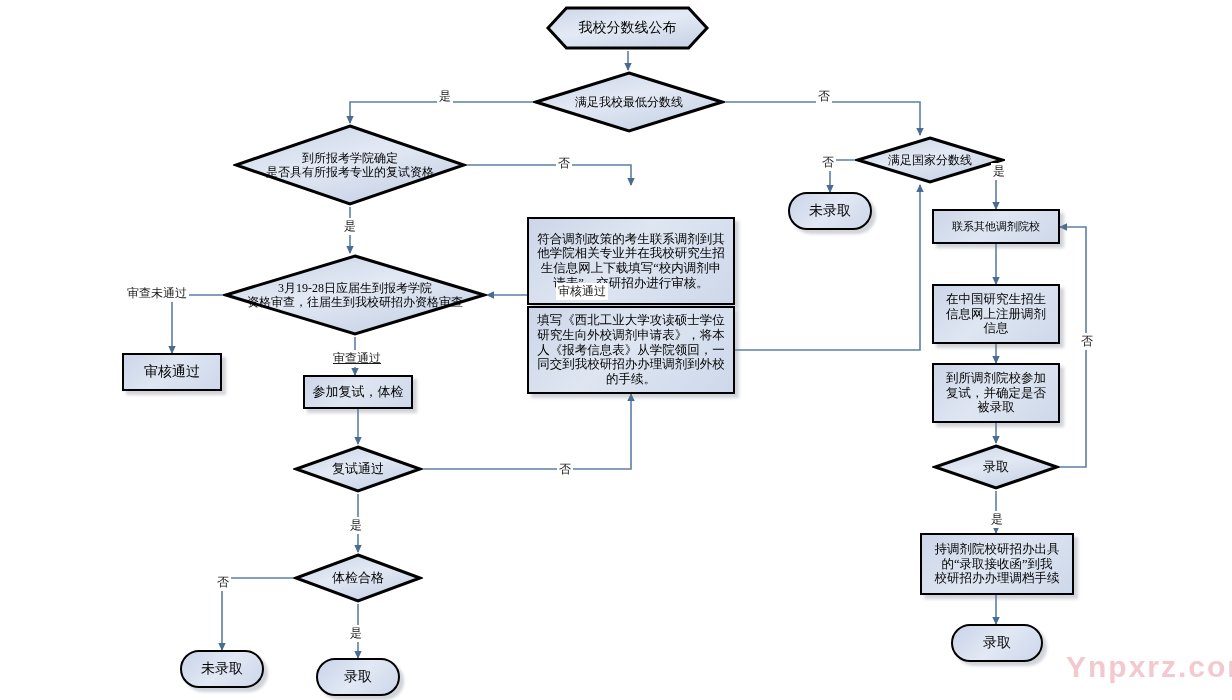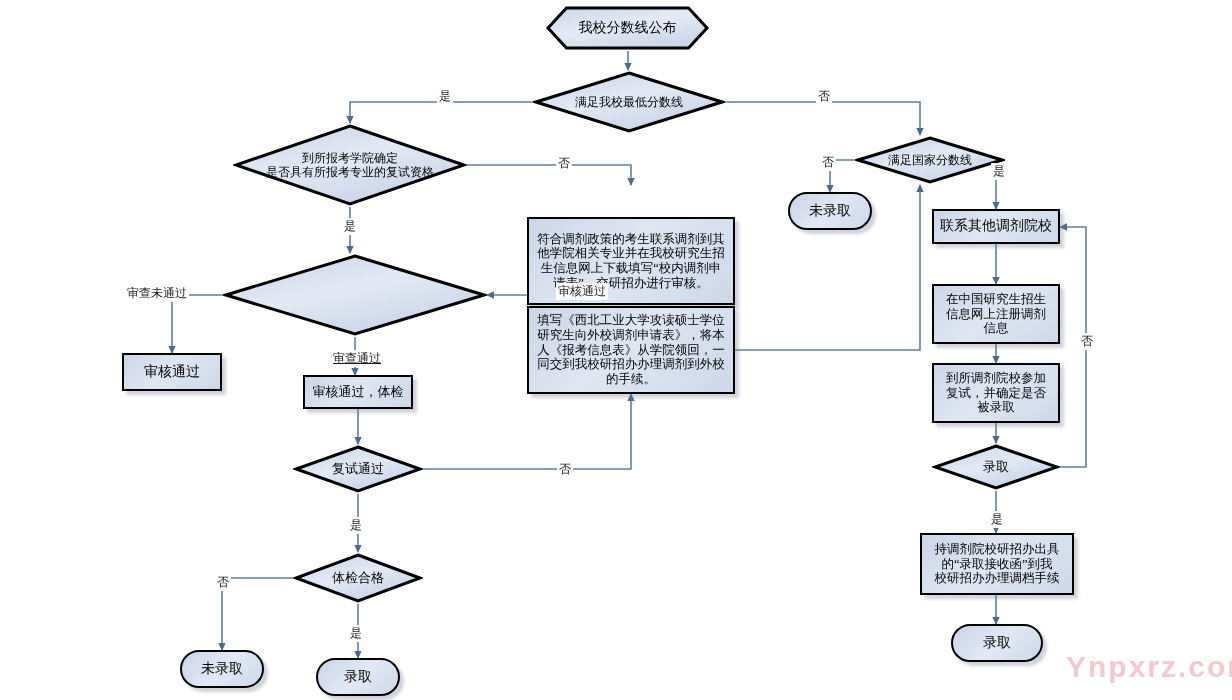--- a/index.html
+++ b/index.html
@@ -179,32 +179,33 @@
         <svg class="shapesvg" viewBox="0 0 264 84" preserveAspectRatio="none">
           <defs>
             <linearGradient id="g3" x1="0" y1="0" x2="0.7" y2="1">
               <stop offset="0" stop-color="#c7d2e6"></stop>
               <stop offset="0.5" stop-color="#e3e9f4"></stop>
               <stop offset="1" stop-color="#c7d2e6"></stop>
             </linearGradient>
           </defs>
           <path d="M132,3 L261,42 L132,81 L3,42 Z" fill="url(#g3)" stroke="#000000" stroke-width="3" vector-effect="non-scaling-stroke"></path>
         </svg>
+        <span class="label">3月19-28日应届生到报考学院<br>资格审查，往届生到我校研招办资格审查</span>
       </div>
       <div class="node rect" style="left: 527px; top: 185px; width: 208px; height: 88px; font-size: 12.5px; margin-top: 32px;">
         <span class="label">符合调剂政策的考生联系调剂到其<br>他学院相关专业并在我校研究生招<br>生信息网上下载填写“校内调剂申<br>请表”，交研招办进行审核。</span>
       </div>
       <div class="node rect" style="left: 527px; top: 306px; width: 208px; height: 88px; font-size: 12.5px;">
         <span class="label">填写《西北工业大学攻读硕士学位<br>研究生向外校调剂申请表》，将本<br>人《报考信息表》从学院领回，一<br>同交到我校研招办办理调剂到外校<br>的手续。</span>
       </div>
       <div class="node rect" style="left: 122px; top: 353px; width: 100px; height: 38px; font-size: 14px;">
         <span class="label">审核通过</span>
       </div>
       <div class="node rect" style="left: 303px; top: 375px; width: 110px; height: 34px; font-size: 13px;">
-        <span class="label">审核通过，体检</span>
+        <span class="label">参加复试，体检</span>
       </div>
       <div class="node dia" style="left: 293px; top: 444px; width: 130px; height: 50px; font-size: 13px;">
         <svg class="shapesvg" viewBox="0 0 130 50" preserveAspectRatio="none">
           <defs>
             <linearGradient id="g8" x1="0" y1="0" x2="0.7" y2="1">
               <stop offset="0" stop-color="#c7d2e6"></stop>
               <stop offset="0.5" stop-color="#e3e9f4"></stop>
               <stop offset="1" stop-color="#c7d2e6"></stop>
             </linearGradient>
           </defs>
@@ -240,21 +241,21 @@
               <stop offset="1" stop-color="#c7d2e6"></stop>
             </linearGradient>
           </defs>
           <path d="M75,3 L147,25 L75,47 L3,25 Z" fill="url(#g12)" stroke="#000000" stroke-width="3" vector-effect="non-scaling-stroke"></path>
         </svg>
         <span class="label">满足国家分数线</span>
       </div>
       <div class="node pill" style="left: 788px; top: 192px; width: 84px; height: 38px; font-size: 14px;">
         <span class="label">未录取</span>
       </div>
-      <div class="node rect" style="left: 932px; top: 209px; width: 128px; height: 35px; font-size: 14px;">
+      <div class="node rect" style="left: 932px; top: 209px; width: 128px; height: 35px; font-size: 11px;">
         <span class="label">联系其他调剂院校</span>
       </div>
       <div class="node rect" style="left: 932px; top: 284px; width: 128px; height: 60px; font-size: 12.5px;">
         <span class="label">在中国研究生招生<br>信息网上注册调剂<br>信息</span>
       </div>
       <div class="node rect" style="left: 932px; top: 363px; width: 128px; height: 60px; font-size: 12.5px;">
         <span class="label">到所调剂院校参加<br>复试，并确定是否<br>被录取</span>
       </div>
       <div class="node dia" style="left: 932px; top: 443px; width: 128px; height: 48px; font-size: 13px;">
         <svg class="shapesvg" viewBox="0 0 128 48" preserveAspectRatio="none">

